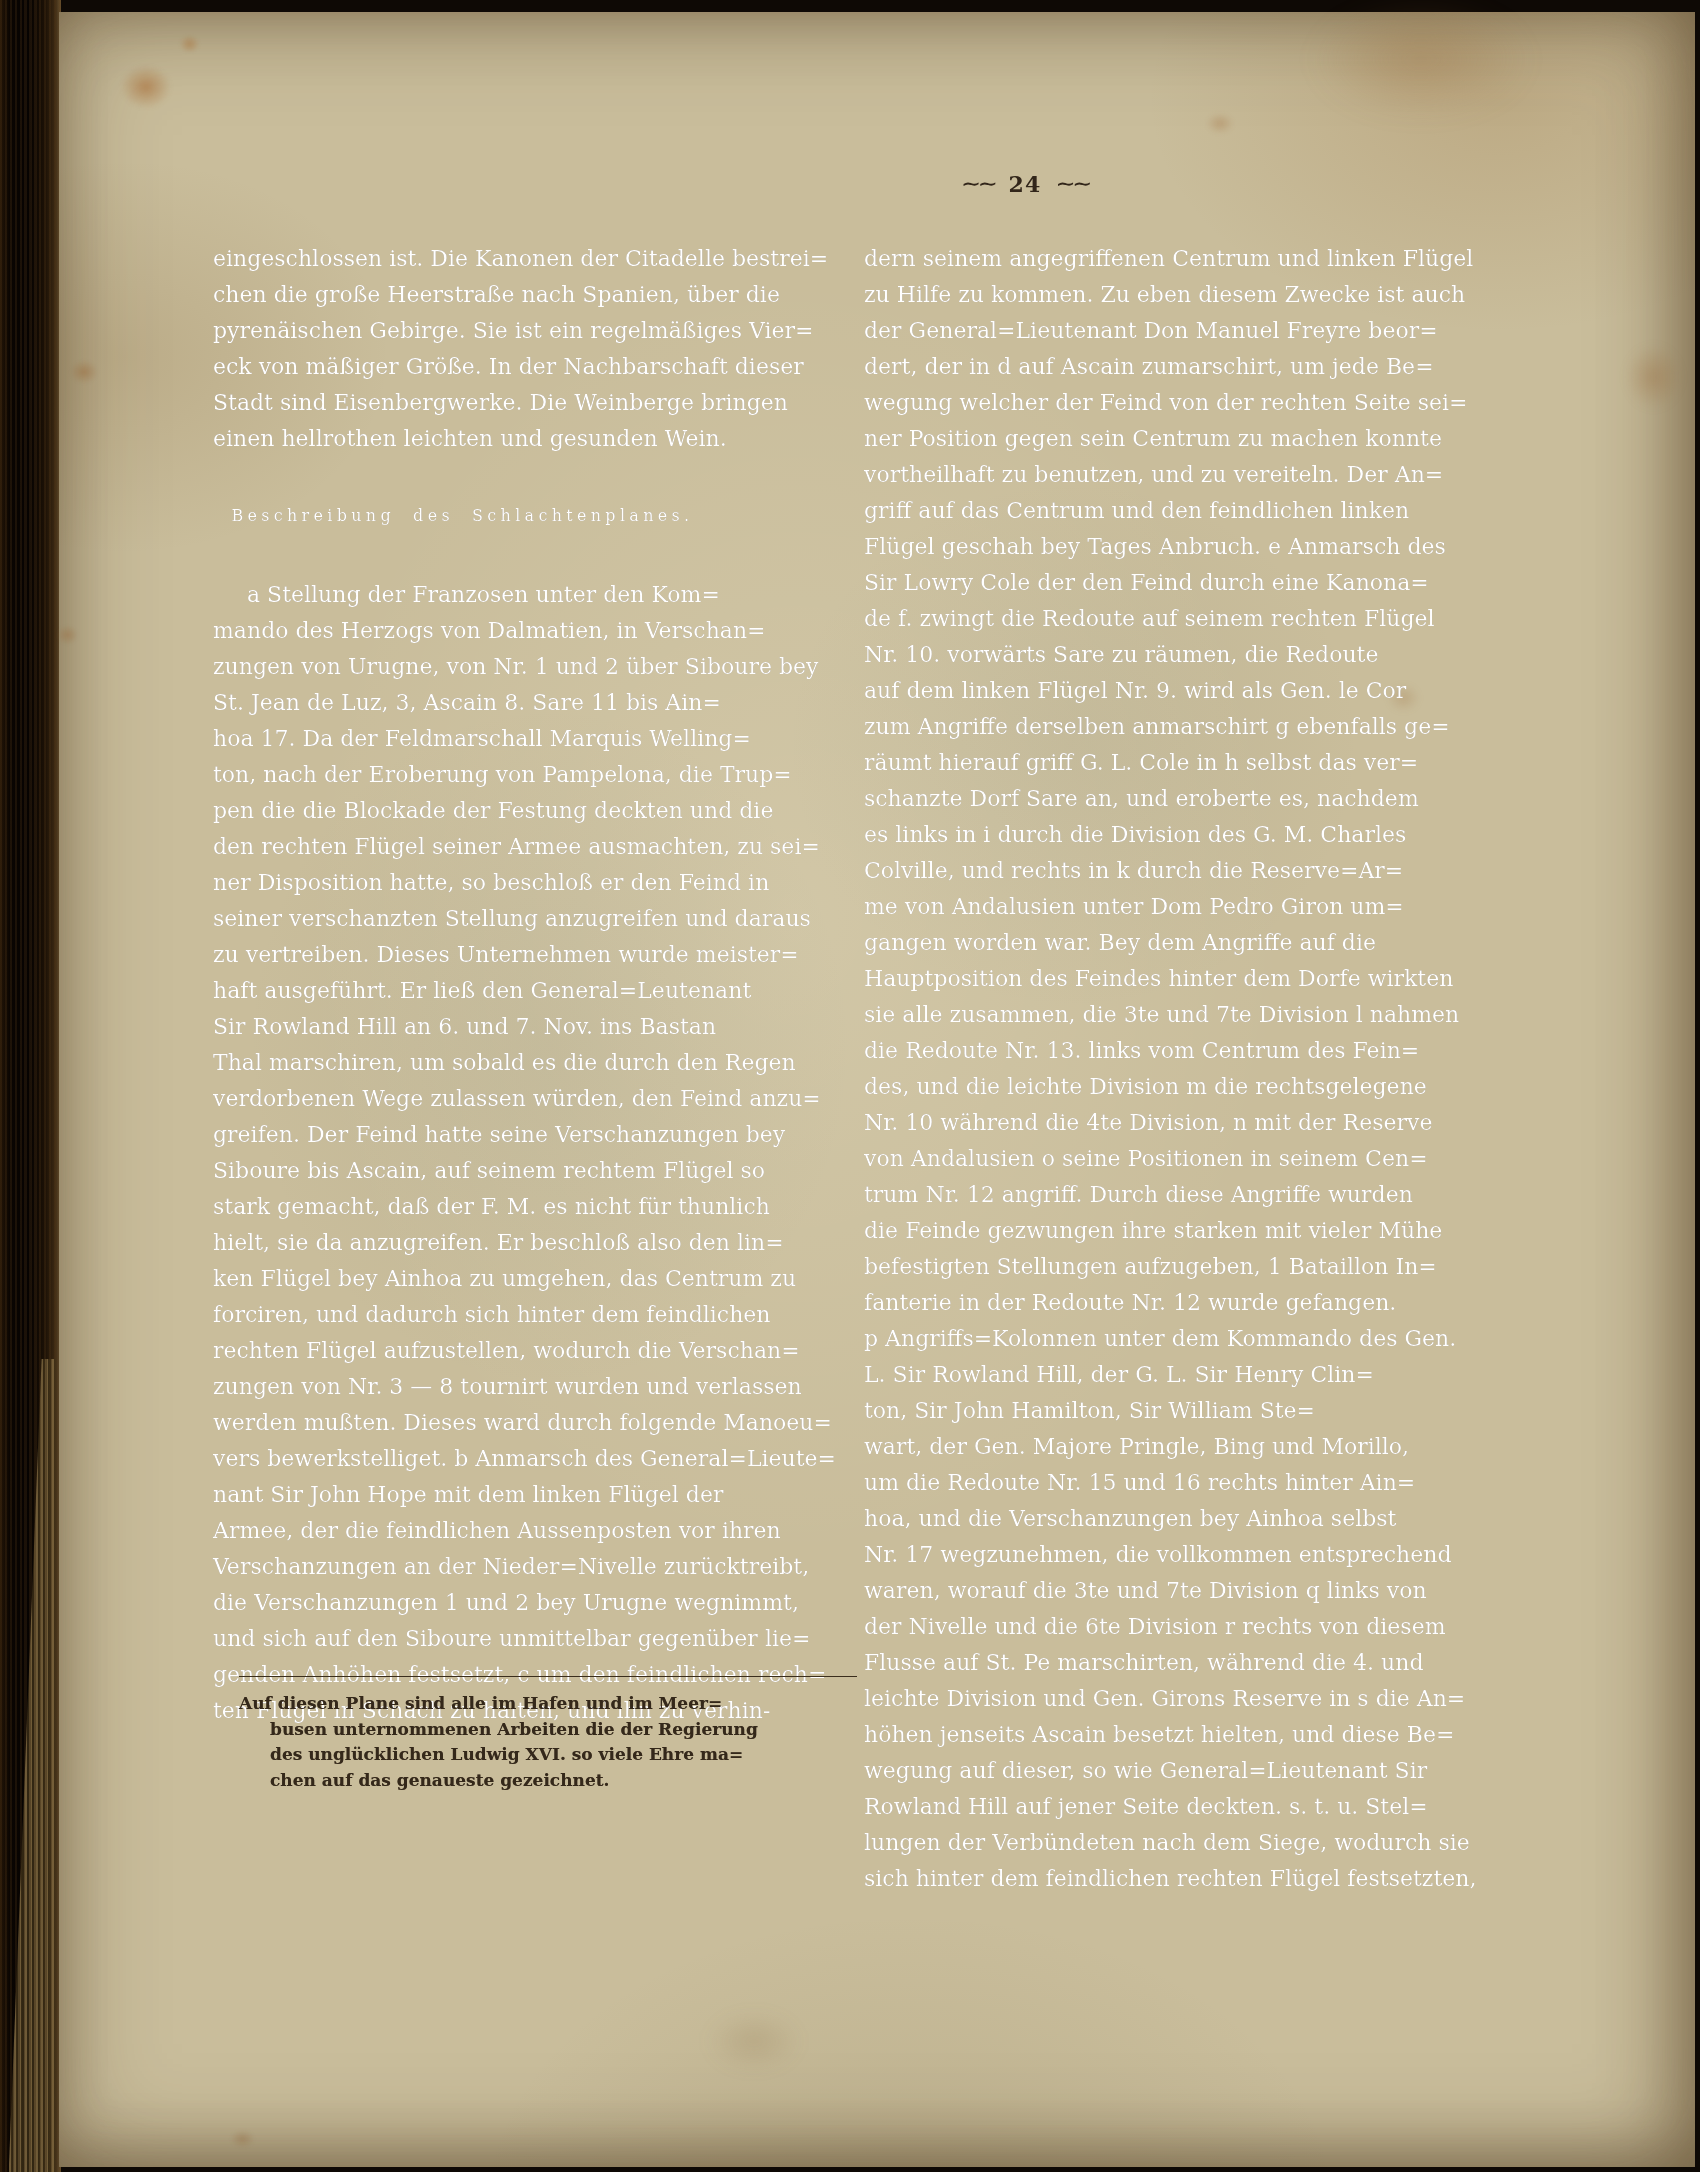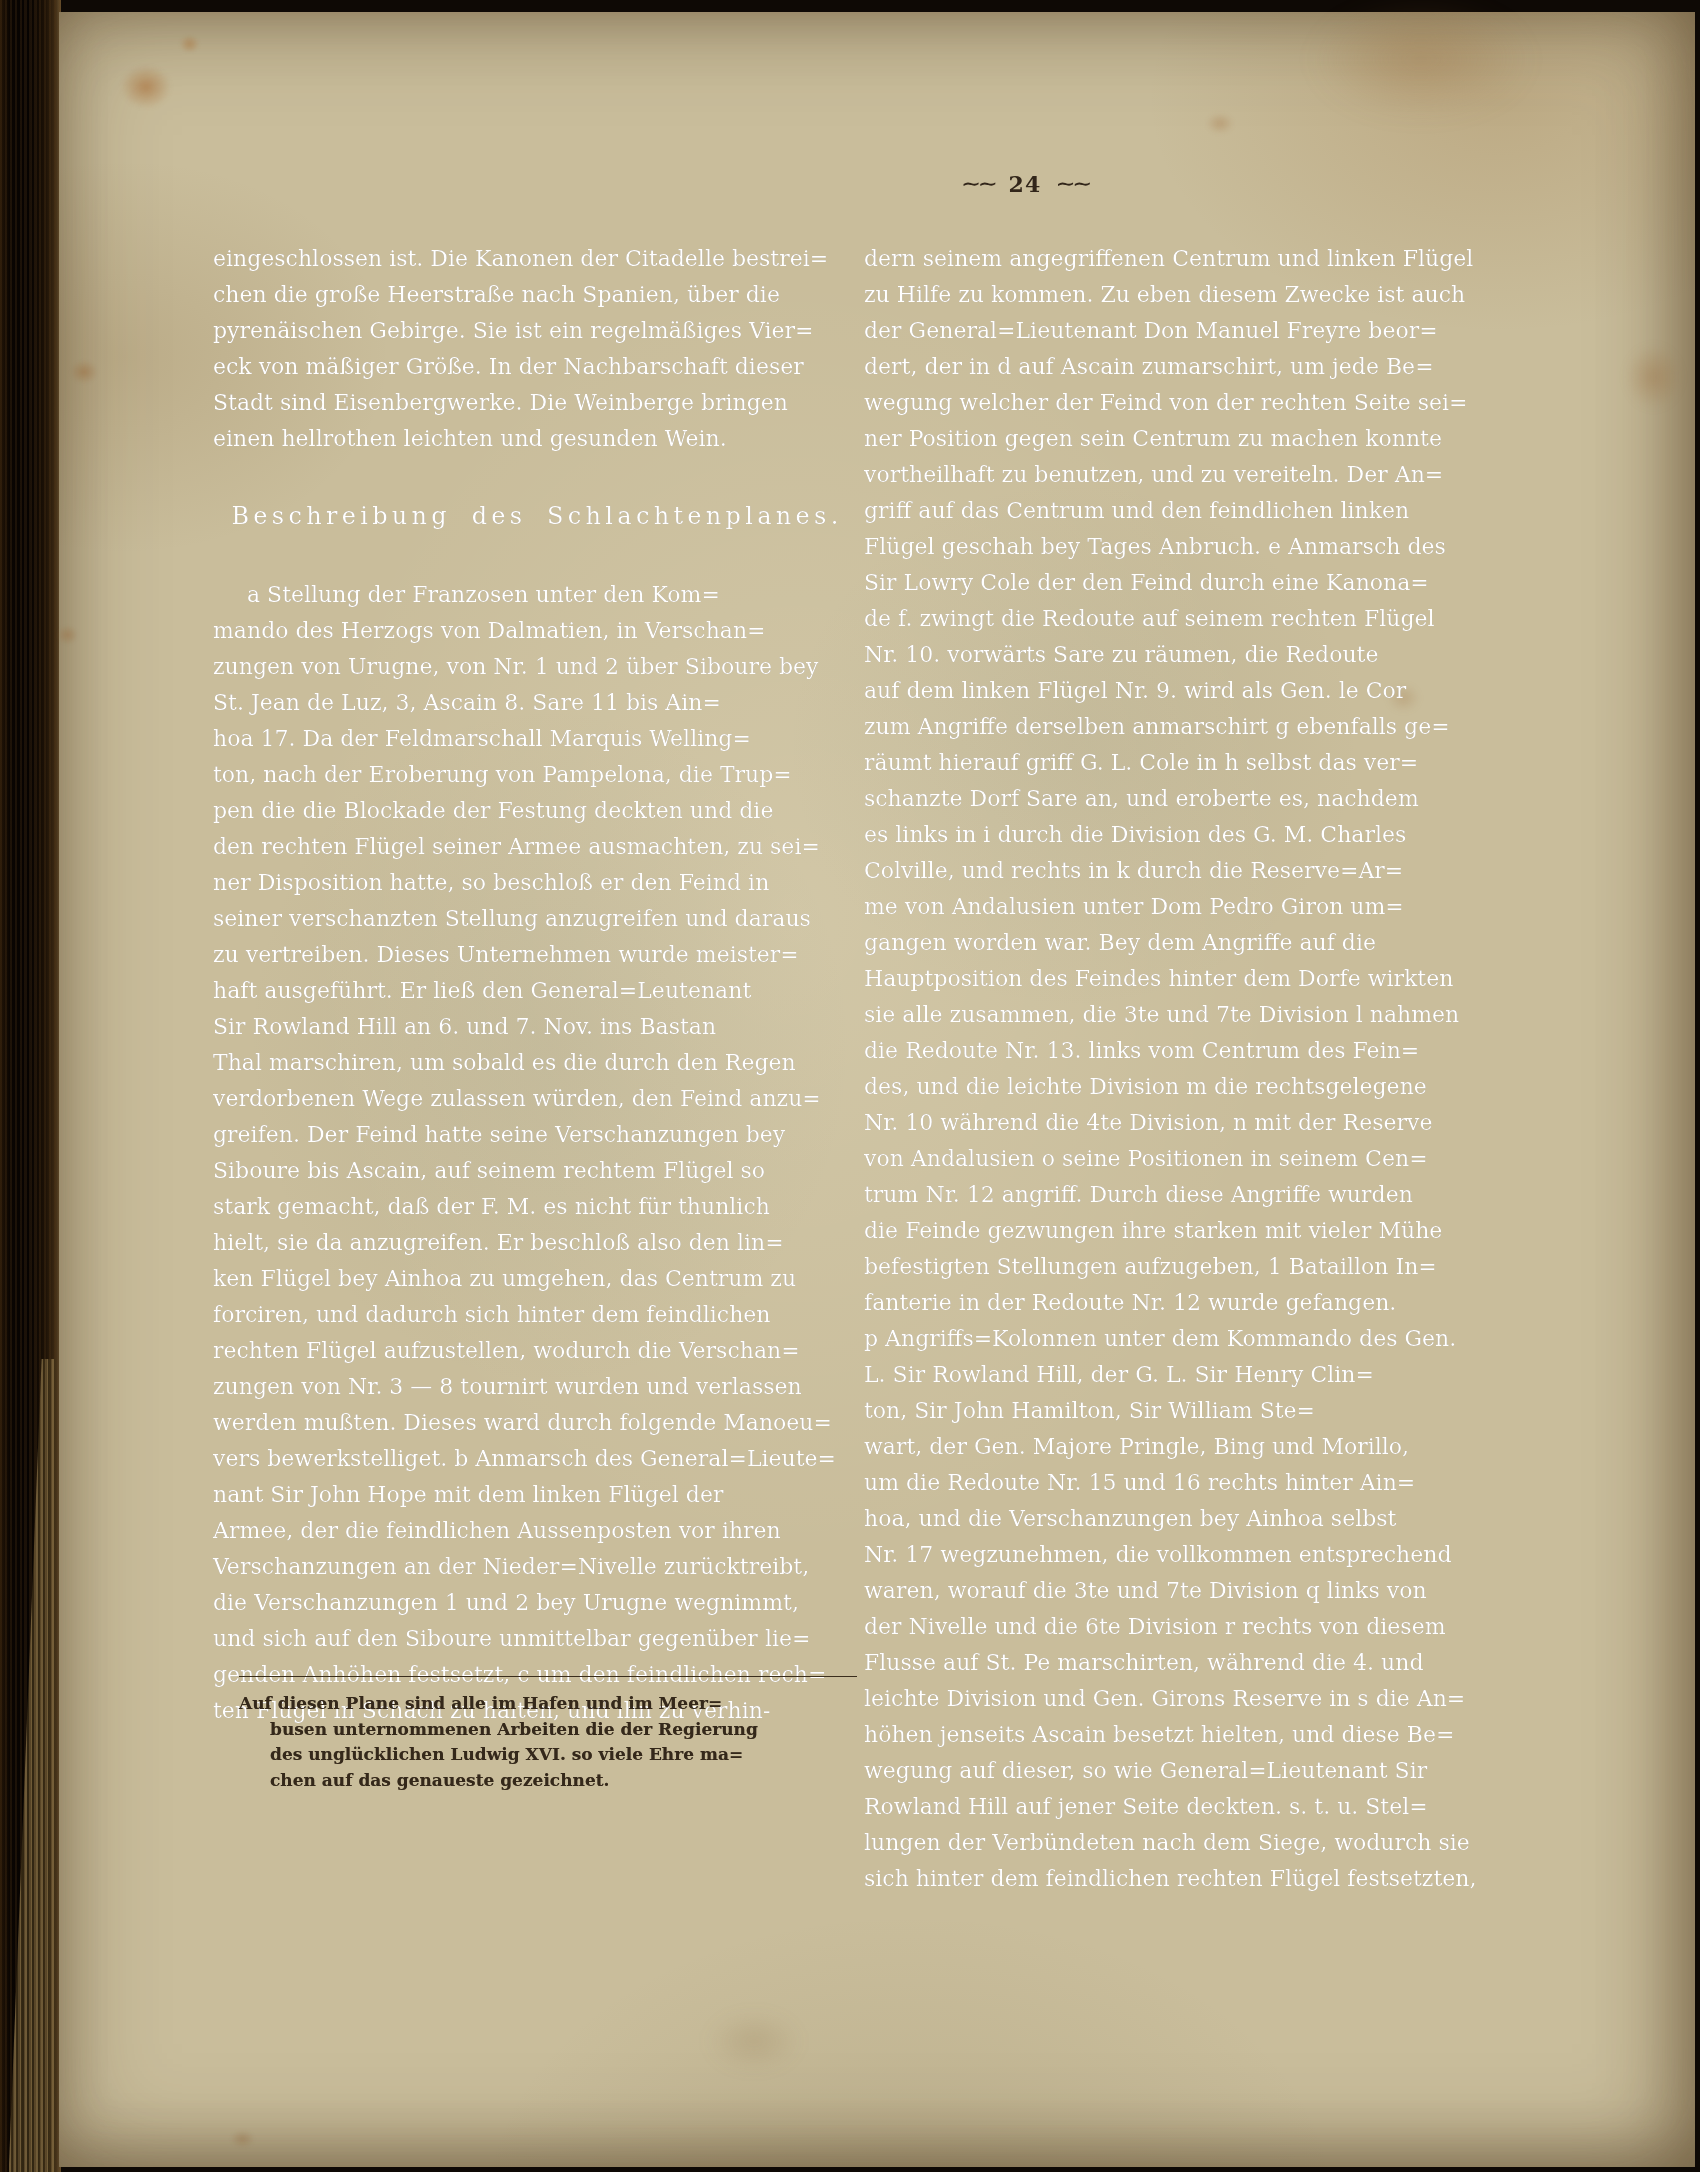--- a/index.html
+++ b/index.html
@@ -103,21 +103,21 @@
     white-space: pre-line;
     text-shadow: 0 0 0.5px rgba(52,38,26,0.55);
   }
   .col-left  { left: 213px;  width: 656px; }
   .col-right { left: 864px; width: 651px; }
 
   .para-indent { text-indent: 34px; }
 
   .section-heading {
     margin: 5.4px 0 6.5px 18.4px;
-    font-size: 24px;
+    font-size: 16px;
     line-height: 36px;
     letter-spacing: 4.3px;
     word-spacing: 8.7px;
     white-space: nowrap;
   }
 
   
   .footnotes {
     position: absolute;
     left: 239px; top: 1676px;

